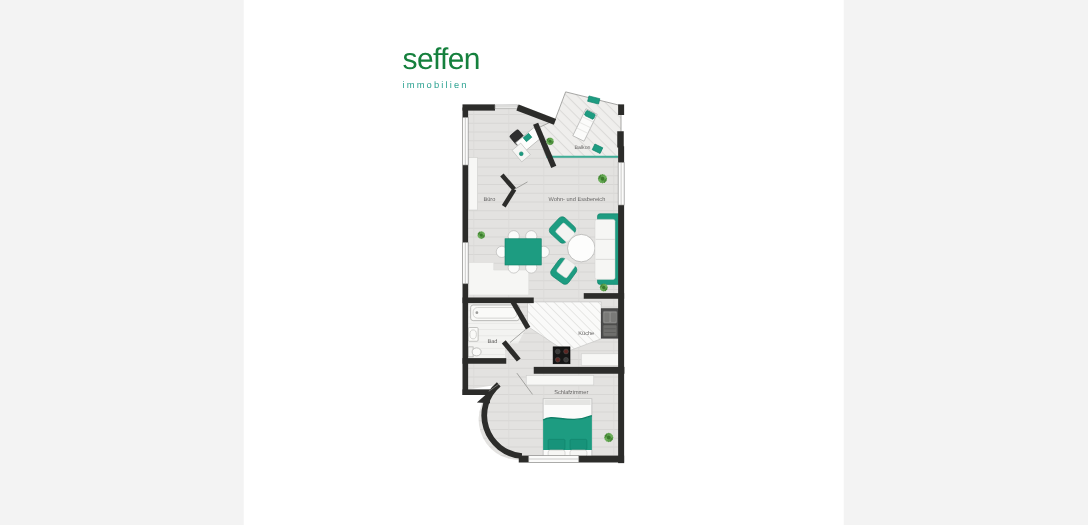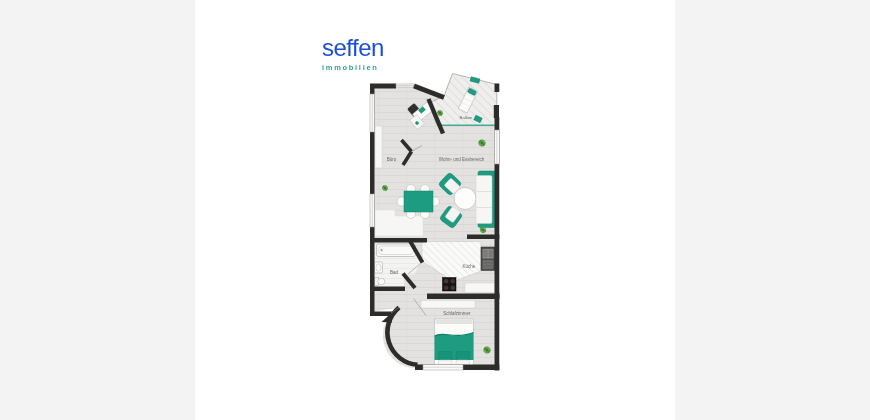--- a/index.html
+++ b/index.html
@@ -9,26 +9,26 @@
     font-family:"Liberation Sans", sans-serif;
     position:relative;
   }
   .canvas{
     position:absolute;left:195px;top:0;width:480px;height:420px;
     background:#ffffff;
   }
   .logo{position:absolute;left:127px;top:36px;}
   .logo h1{
     margin:0;font-weight:400;font-size:24px;line-height:1;
-    letter-spacing:-0.5px;color:#1d4ed8;
+    letter-spacing:-0.5px;color:#15803d;
     font-family:"Liberation Sans", sans-serif;
   }
   .logo .tagline{
     margin-top:3px;font-size:7.5px;letter-spacing:1.7px;
-    color:#2ea392;font-weight:700;
+    color:#2ea392;font-weight:400;
   }
   .plan{position:absolute;left:170px;top:64px;width:147px;height:330px;}
   svg text{
     font-family:"Liberation Sans", sans-serif;
     fill:#666564;
   }
   .teal{fill:#1d9c81;stroke:#0d8068;stroke-width:0.5;}
   .wallc{fill:#2c2c2a;}
   .wline{stroke:#2c2c2a;fill:none;}
   .doorline{stroke:#8d8d8b;stroke-width:0.6;fill:none;}

